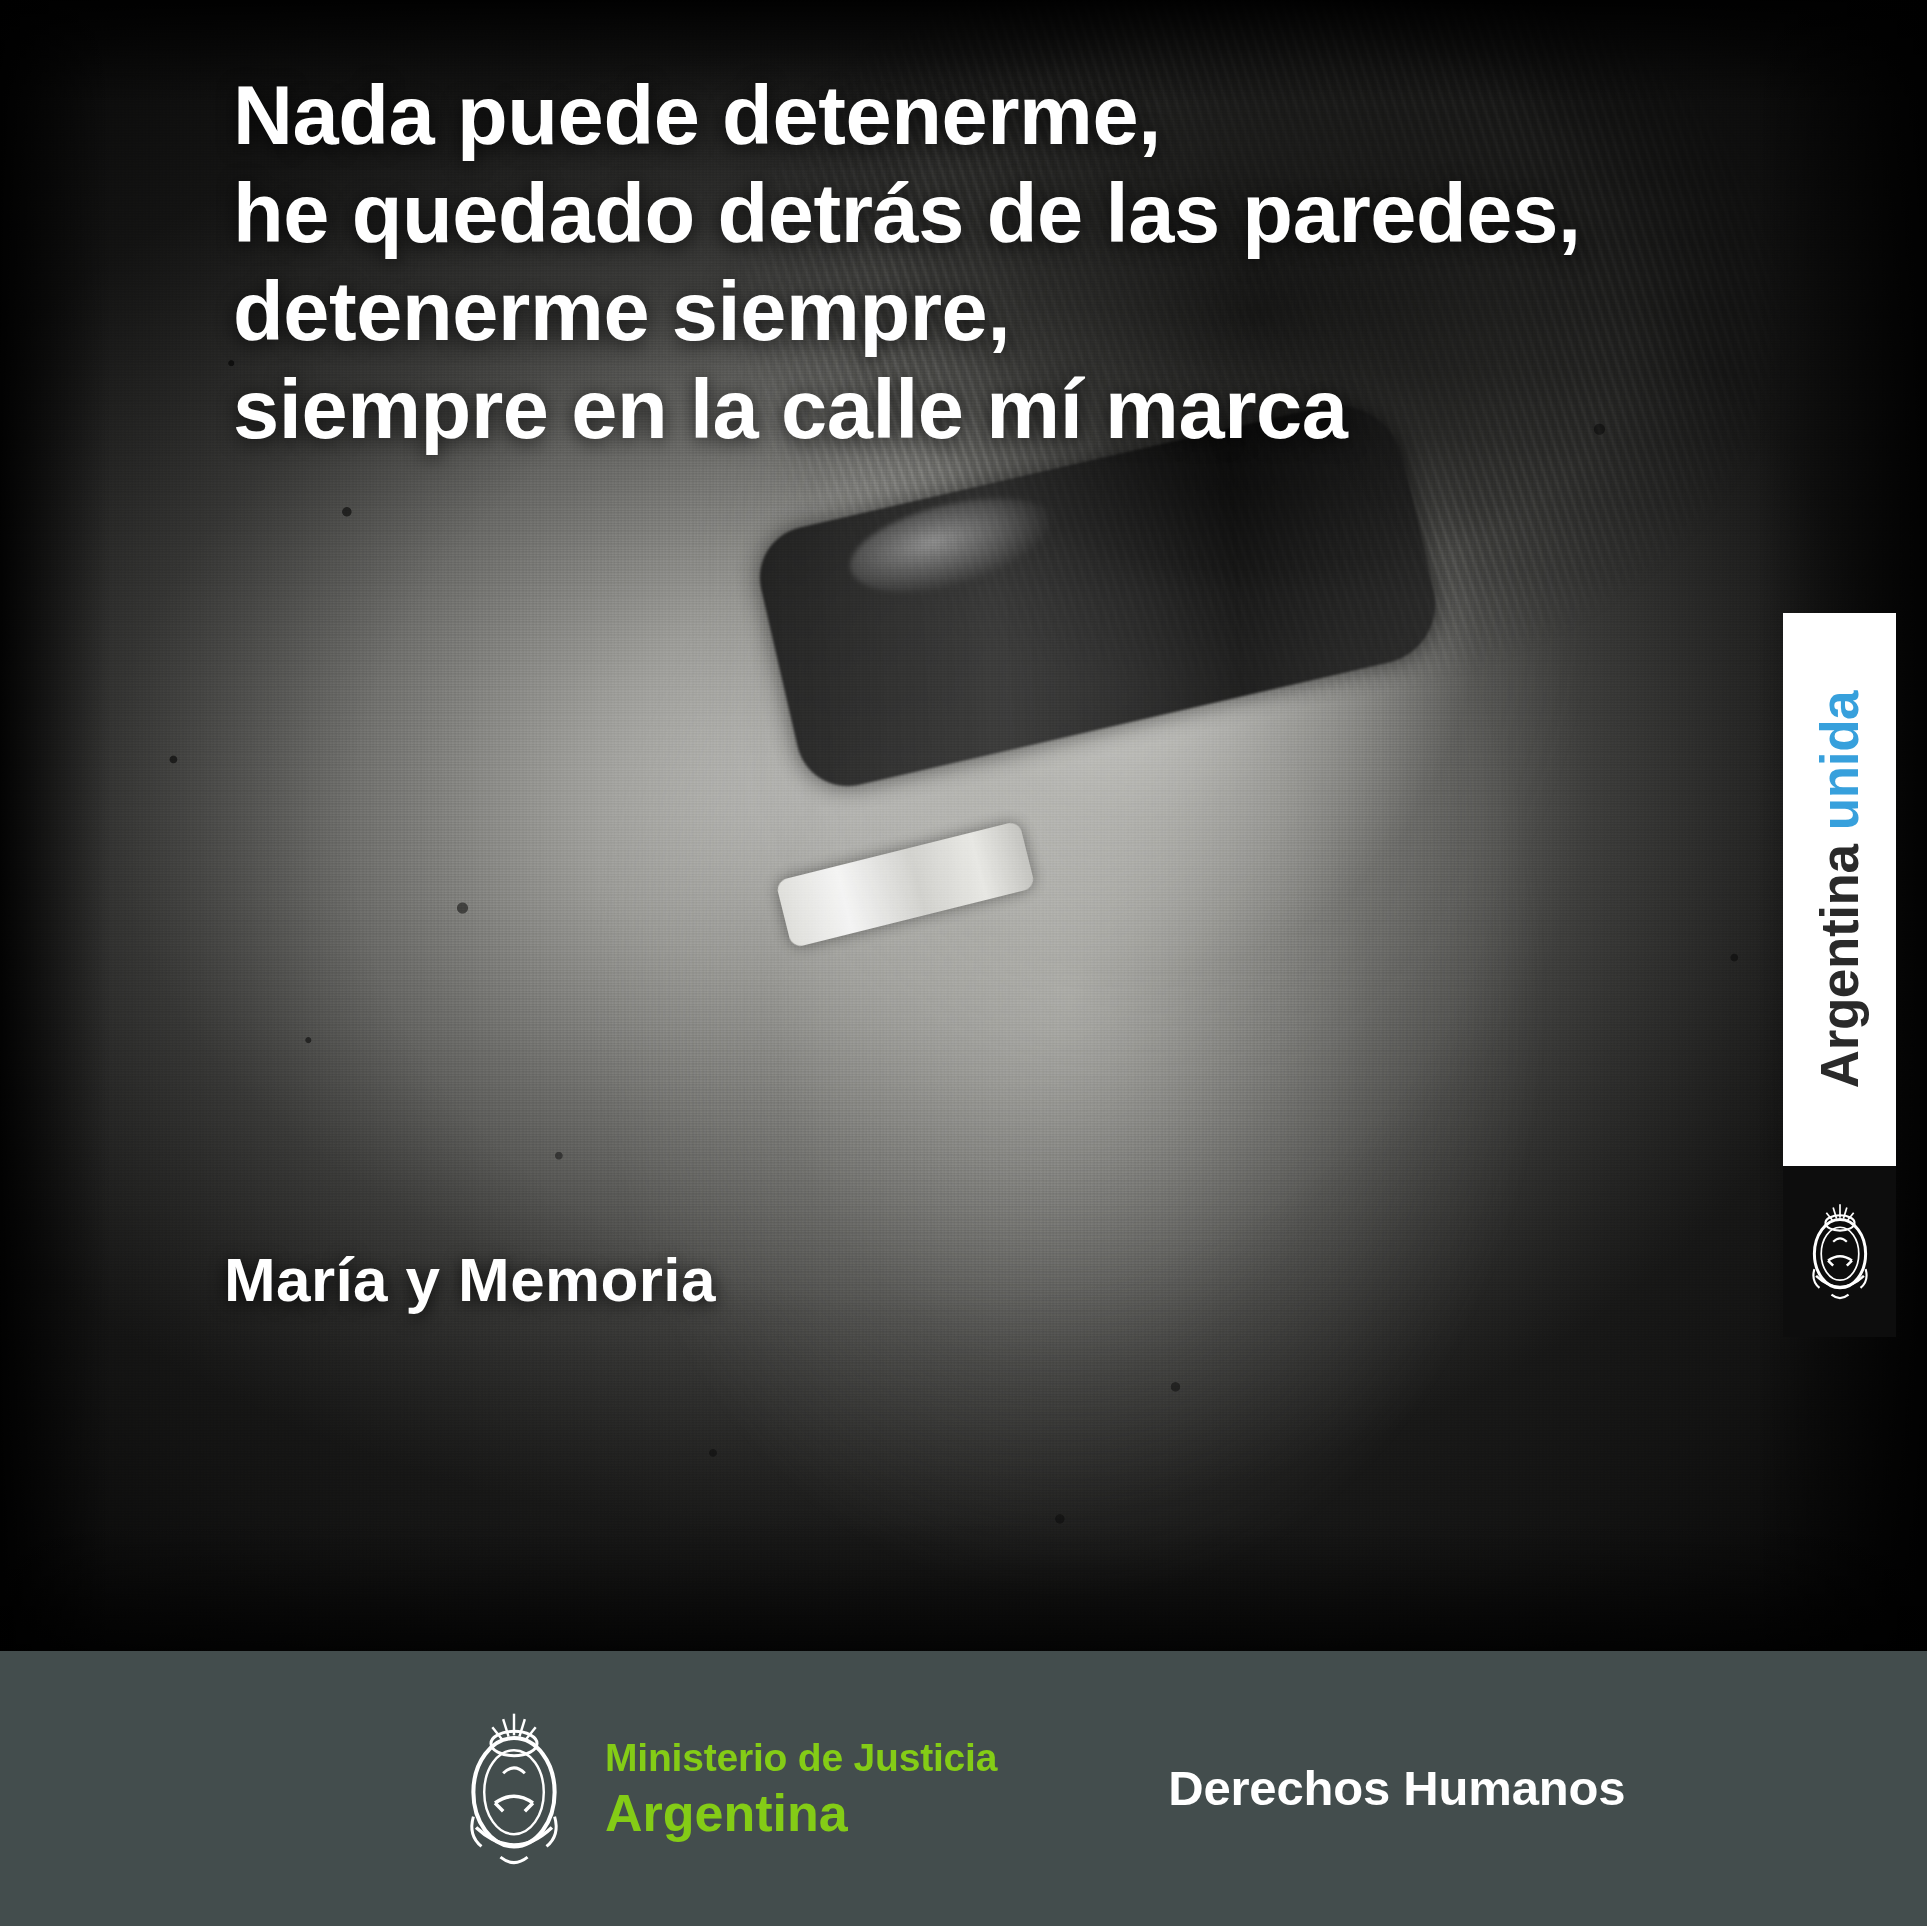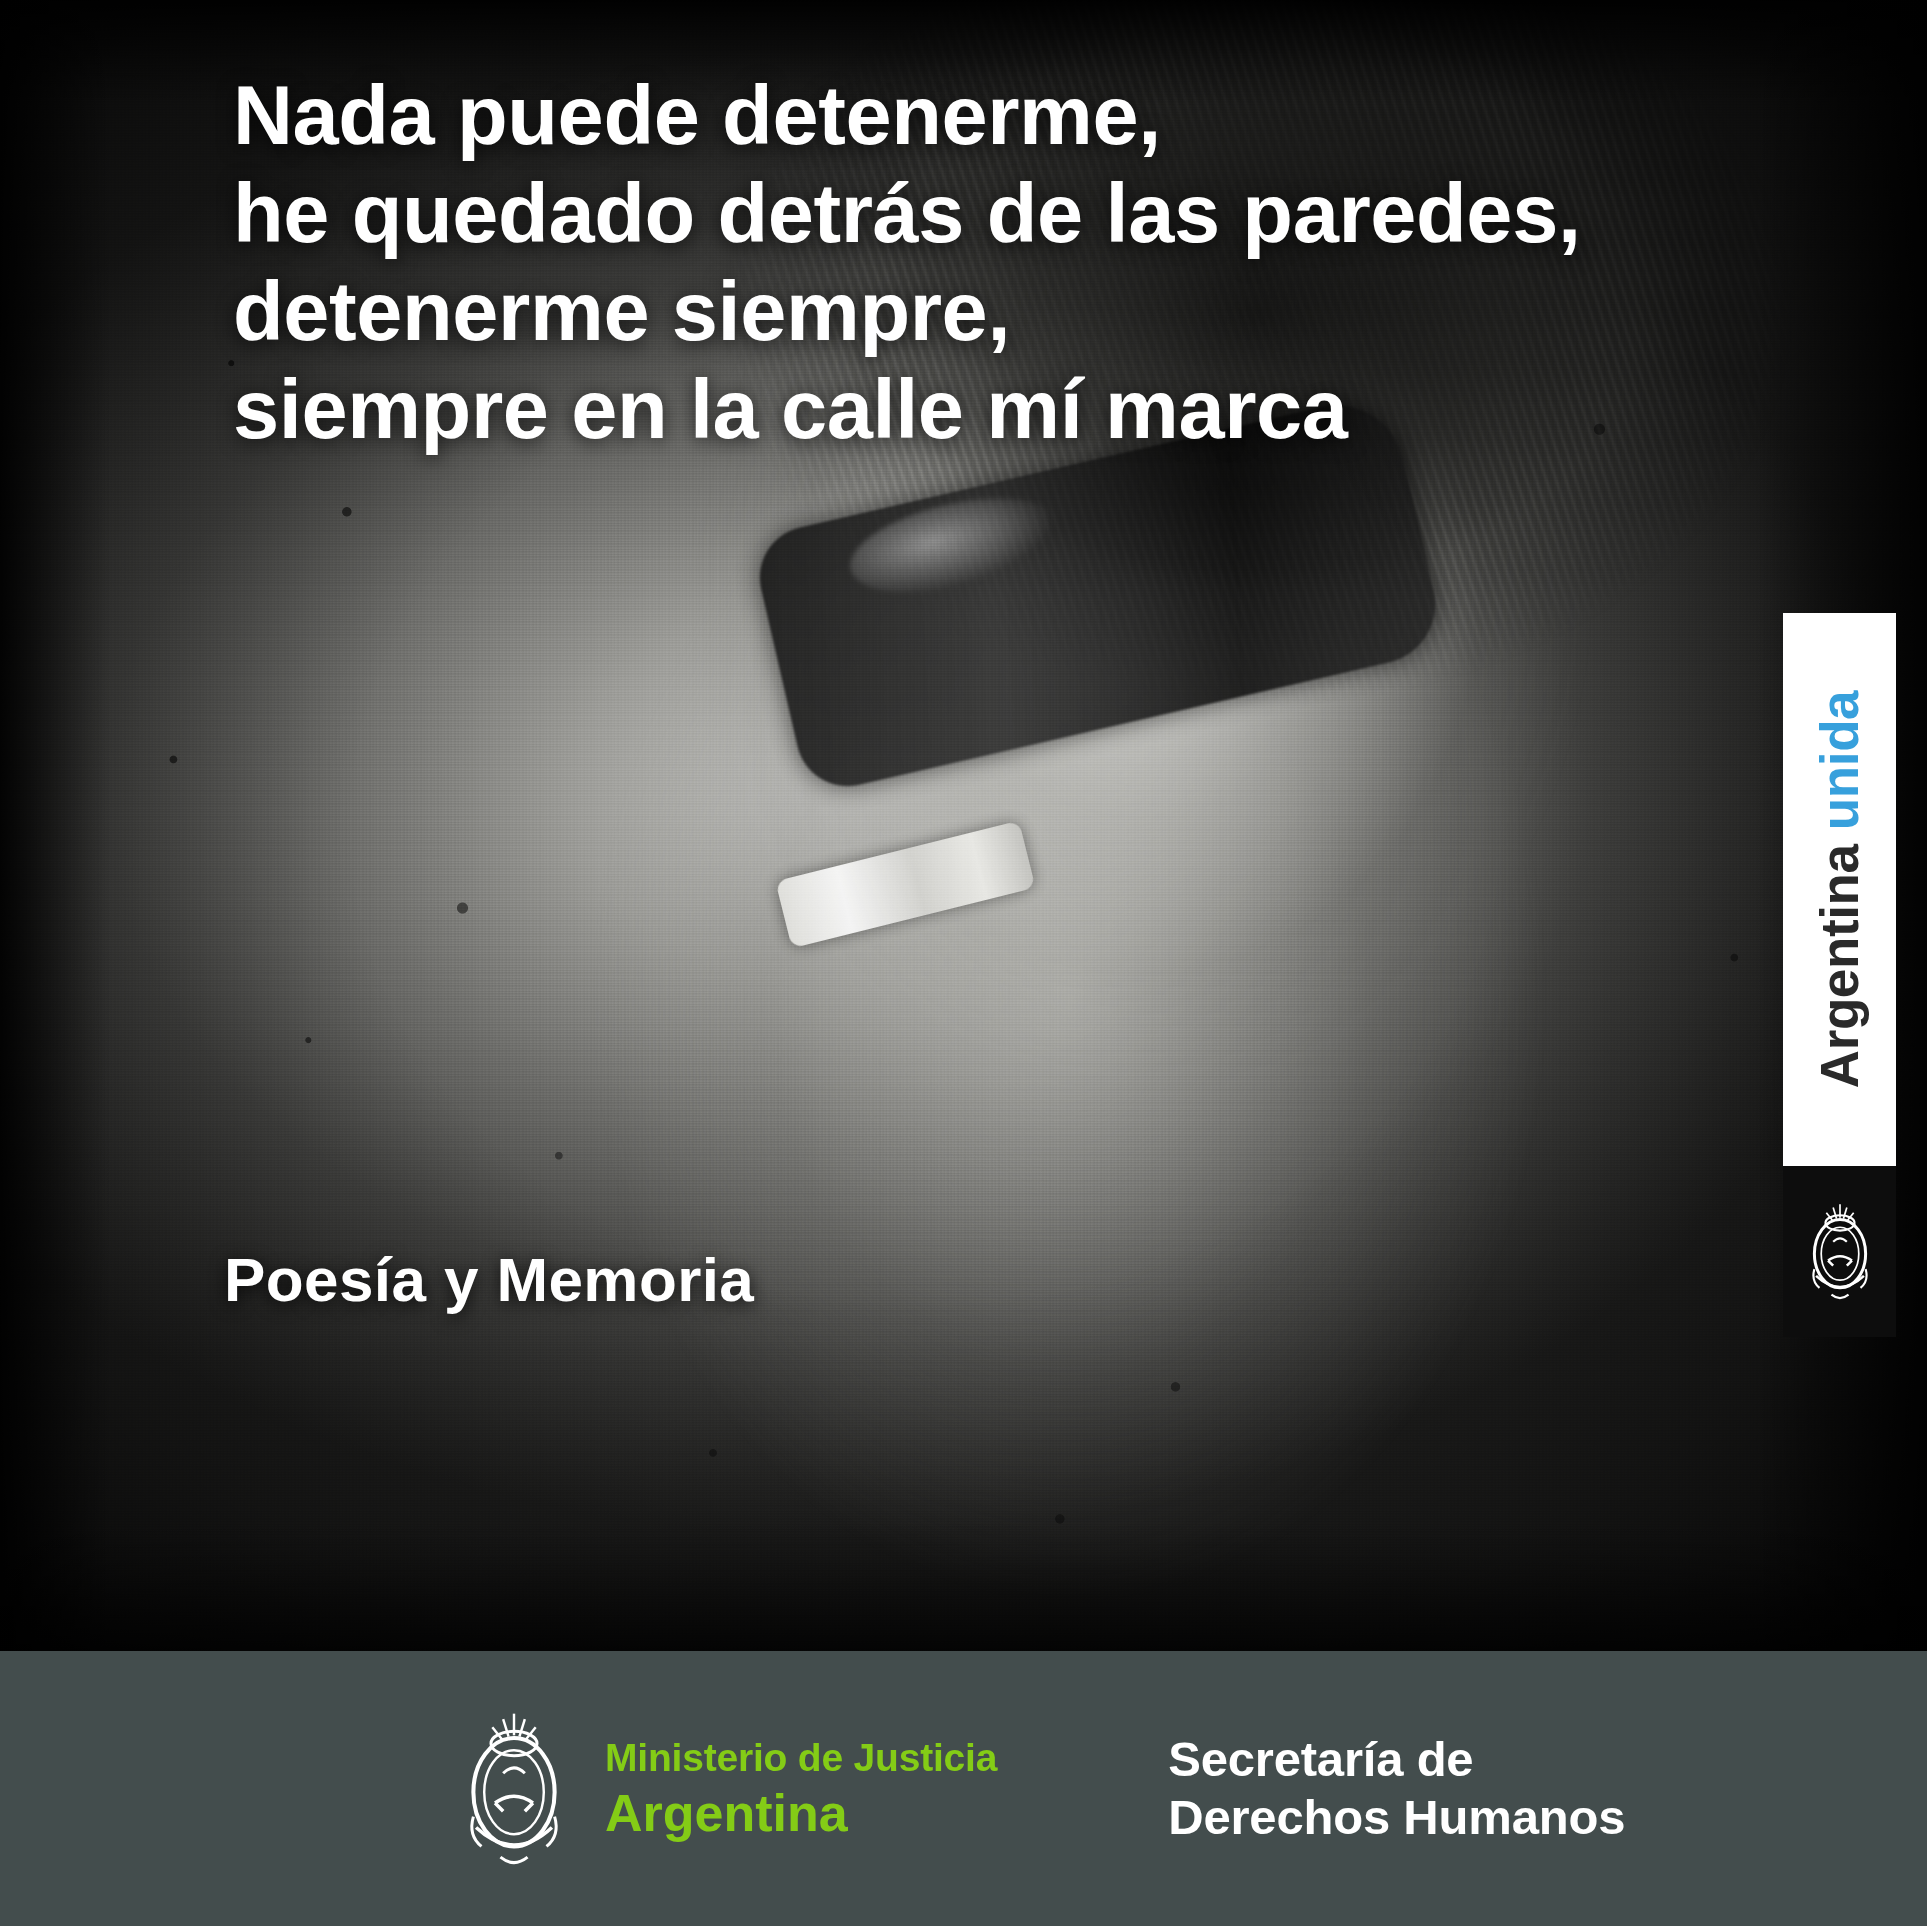--- a/index.html
+++ b/index.html
@@ -296,21 +296,21 @@
   </div>
 
   <div class="poem">
     <span class="line">Nada puede detenerme,</span>
     <span class="line">he quedado detrás de las paredes,</span>
     <span class="line">detenerme siempre,</span>
     <span class="line">siempre en la calle mí marca</span>
   </div>
 
   <div class="credit">
-    <div class="credit-series">Poesía y Memoria</div>
+    <div class="credit-series">María y Memoria</div>
   </div>
 
   <div class="arg-unida">
     <div class="arg-unida-text">
       <span>Argentina </span><span class="accent">unida</span>
     </div>
   </div>
 
   <div class="arg-seal-box">
     <svg class="seal" width="82" height="110" viewBox="0 0 96 128">
@@ -354,19 +354,18 @@
         <path d="M18 84 q-4 14 6 22" fill="none" stroke="#ffffff" stroke-width="2.2"></path>
         <path d="M78 84 q4 14 -6 22" fill="none" stroke="#ffffff" stroke-width="2.2"></path>
         <path d="M38 114 q10 8 20 0" fill="none" stroke="#ffffff" stroke-width="2.2"></path>
       </svg>
       <div class="footer-min-text">
         <div class="l1">Ministerio de Justicia</div>
         <div class="l3">Argentina</div>
       </div>
     </div>
     <div class="footer-sec">
-      <div class="s1">Secretaría de</div>
       <div class="s2">Derechos Humanos</div>
     </div>
   </div>
 
 </div>
 
 
 </body></html>

